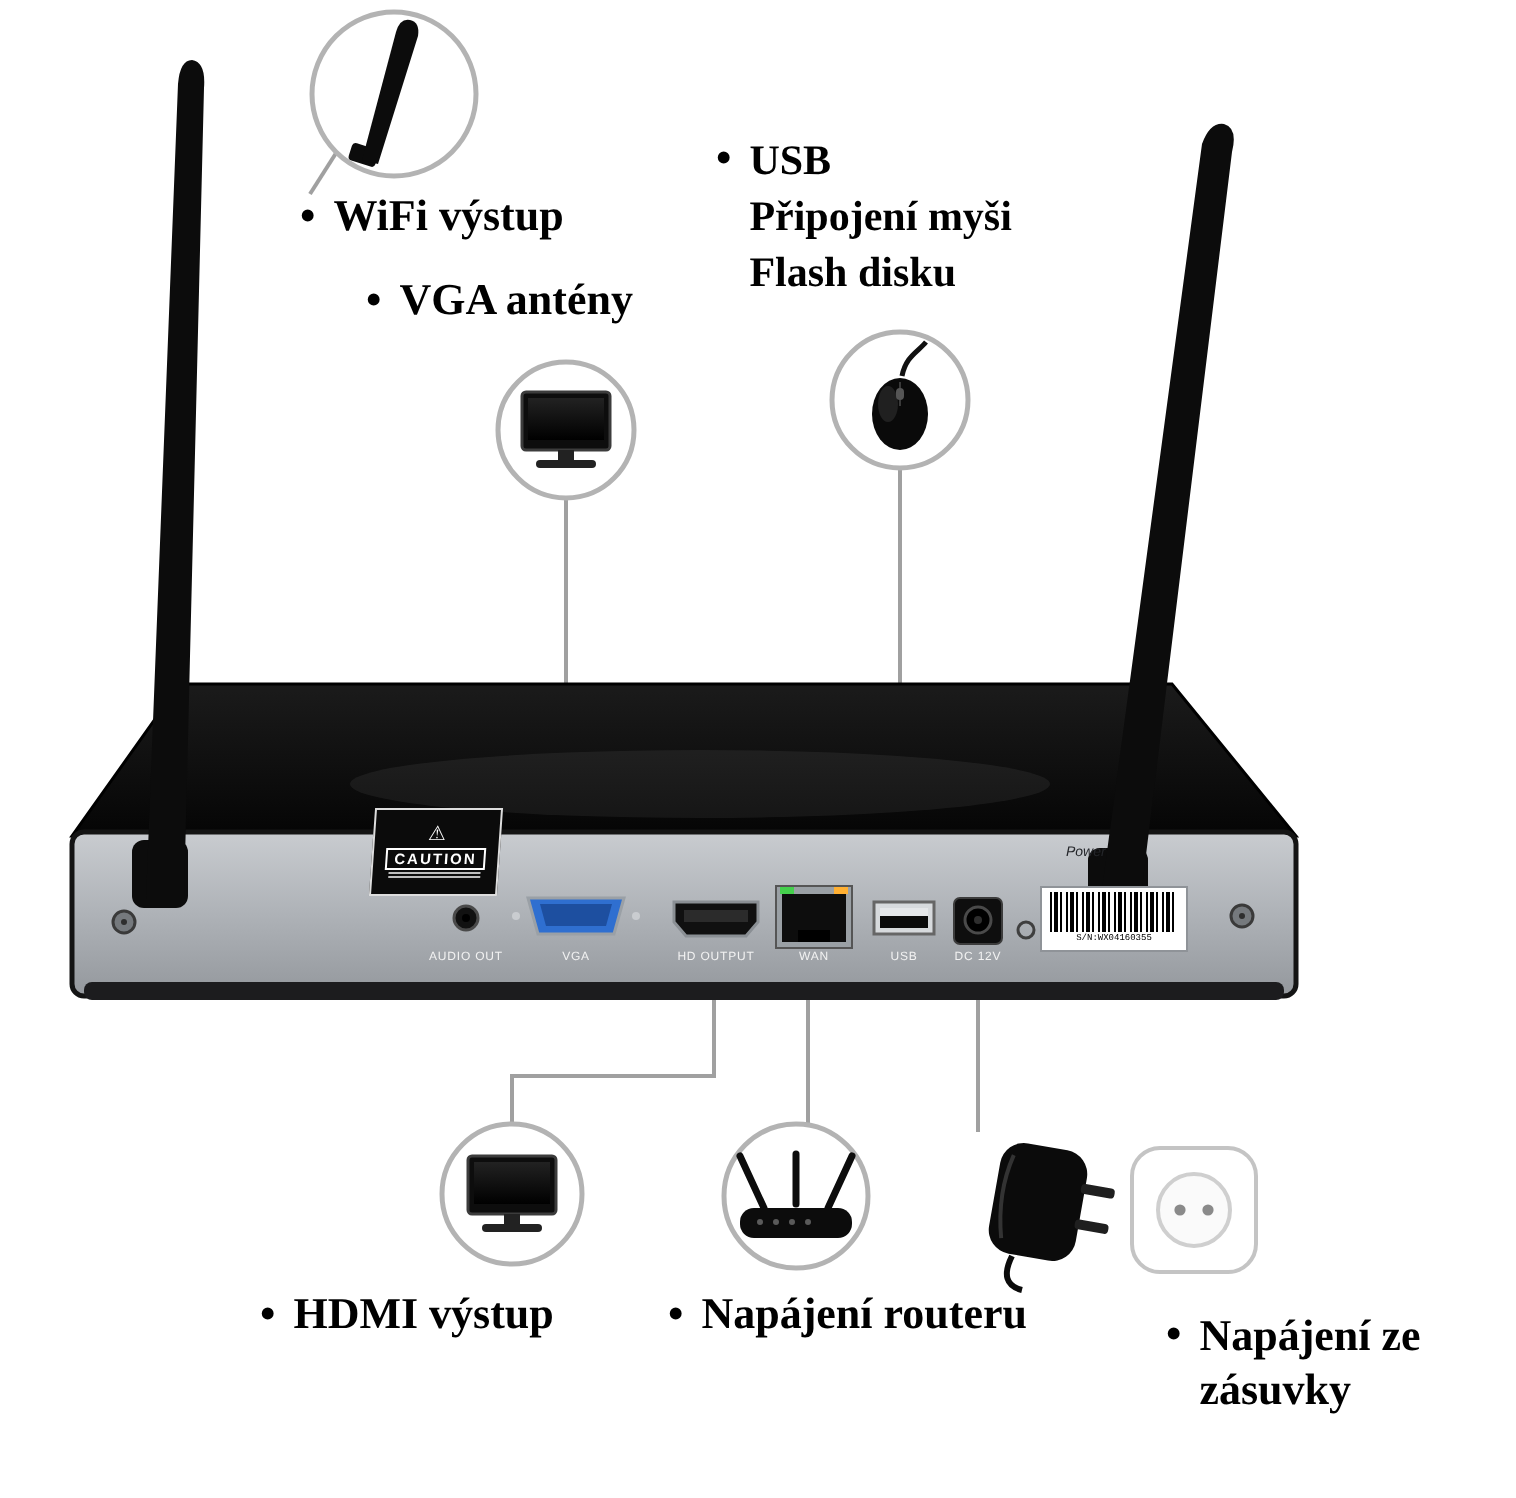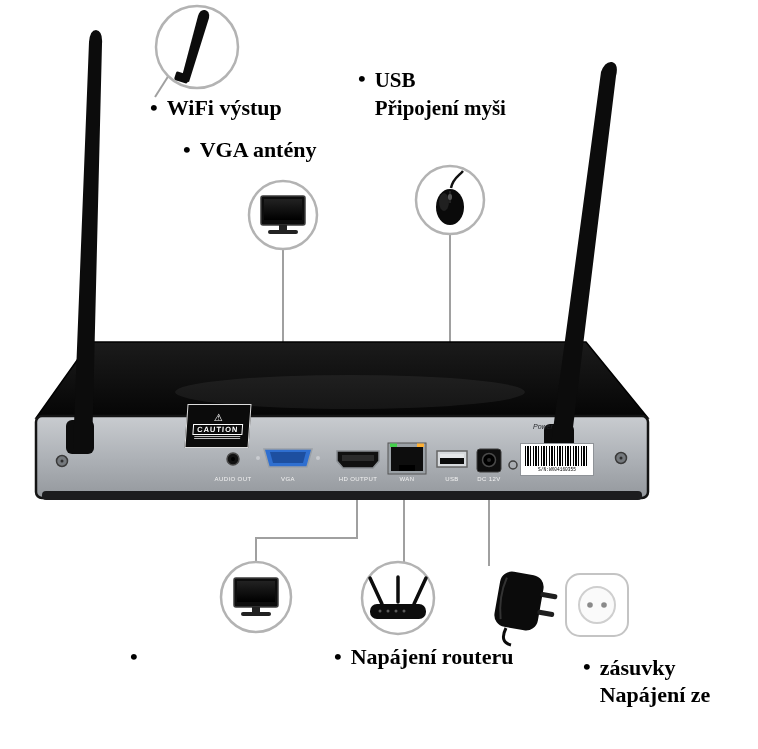--- a/index.html
+++ b/index.html
@@ -217,33 +217,35 @@
   <div class="lbl" style="left:183px;top:137px">
     <span class="bullet">•</span>
     <span>VGA antény</span>
   </div>
 
   <div class="lbl lbl-sm" style="left:358px;top:66px">
     <span class="bullet">•</span>
     <span class="lbl-col">
       <span>USB</span>
       <span>Připojení myši</span>
+      <span>Flash disku</span>
     </span>
   </div>
 
   <div class="lbl" style="left:130px;top:644px">
     <span class="bullet">•</span>
+    <span>HDMI výstup</span>
   </div>
 
   <div class="lbl" style="left:334px;top:644px">
     <span class="bullet">•</span>
     <span>Napájení routeru</span>
   </div>
 
   <div class="lbl" style="left:583px;top:654px">
     <span class="bullet">•</span>
     <span class="lbl-col" style="line-height:27px">
+      <span>Napájení ze</span>
       <span>zásuvky</span>
-      <span>Napájení ze</span>
     </span>
   </div>
 
 </div>
 
 </body></html>

